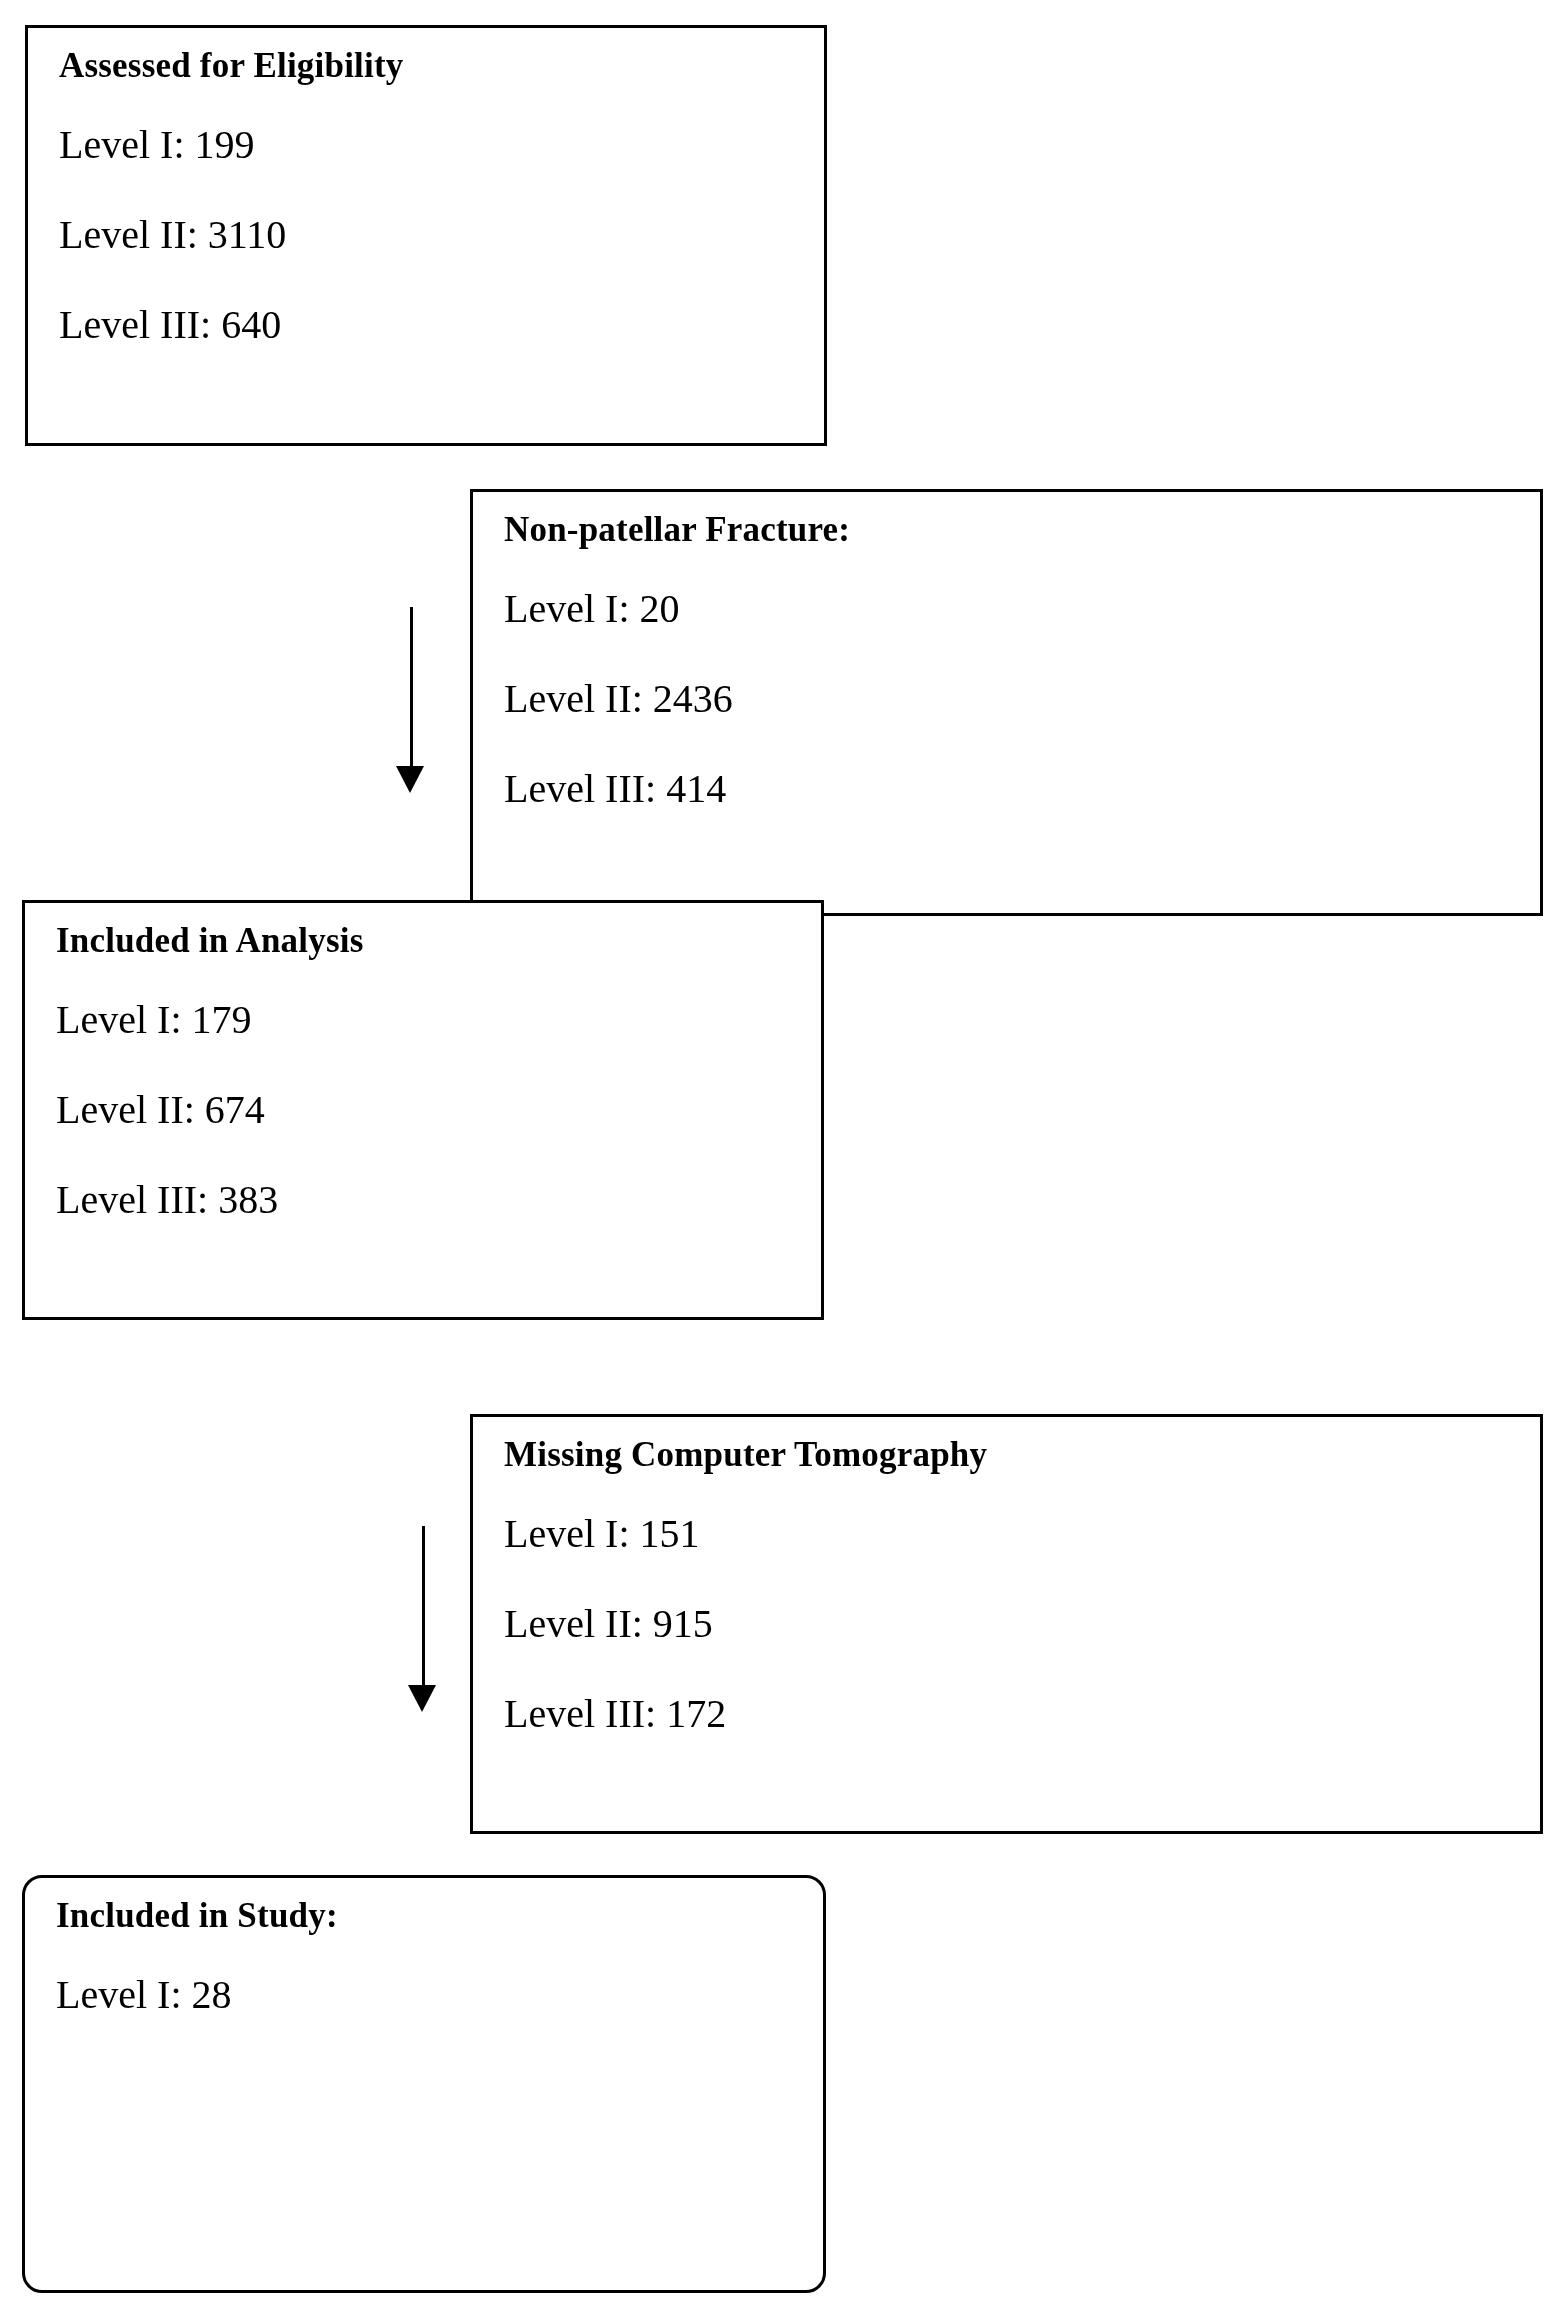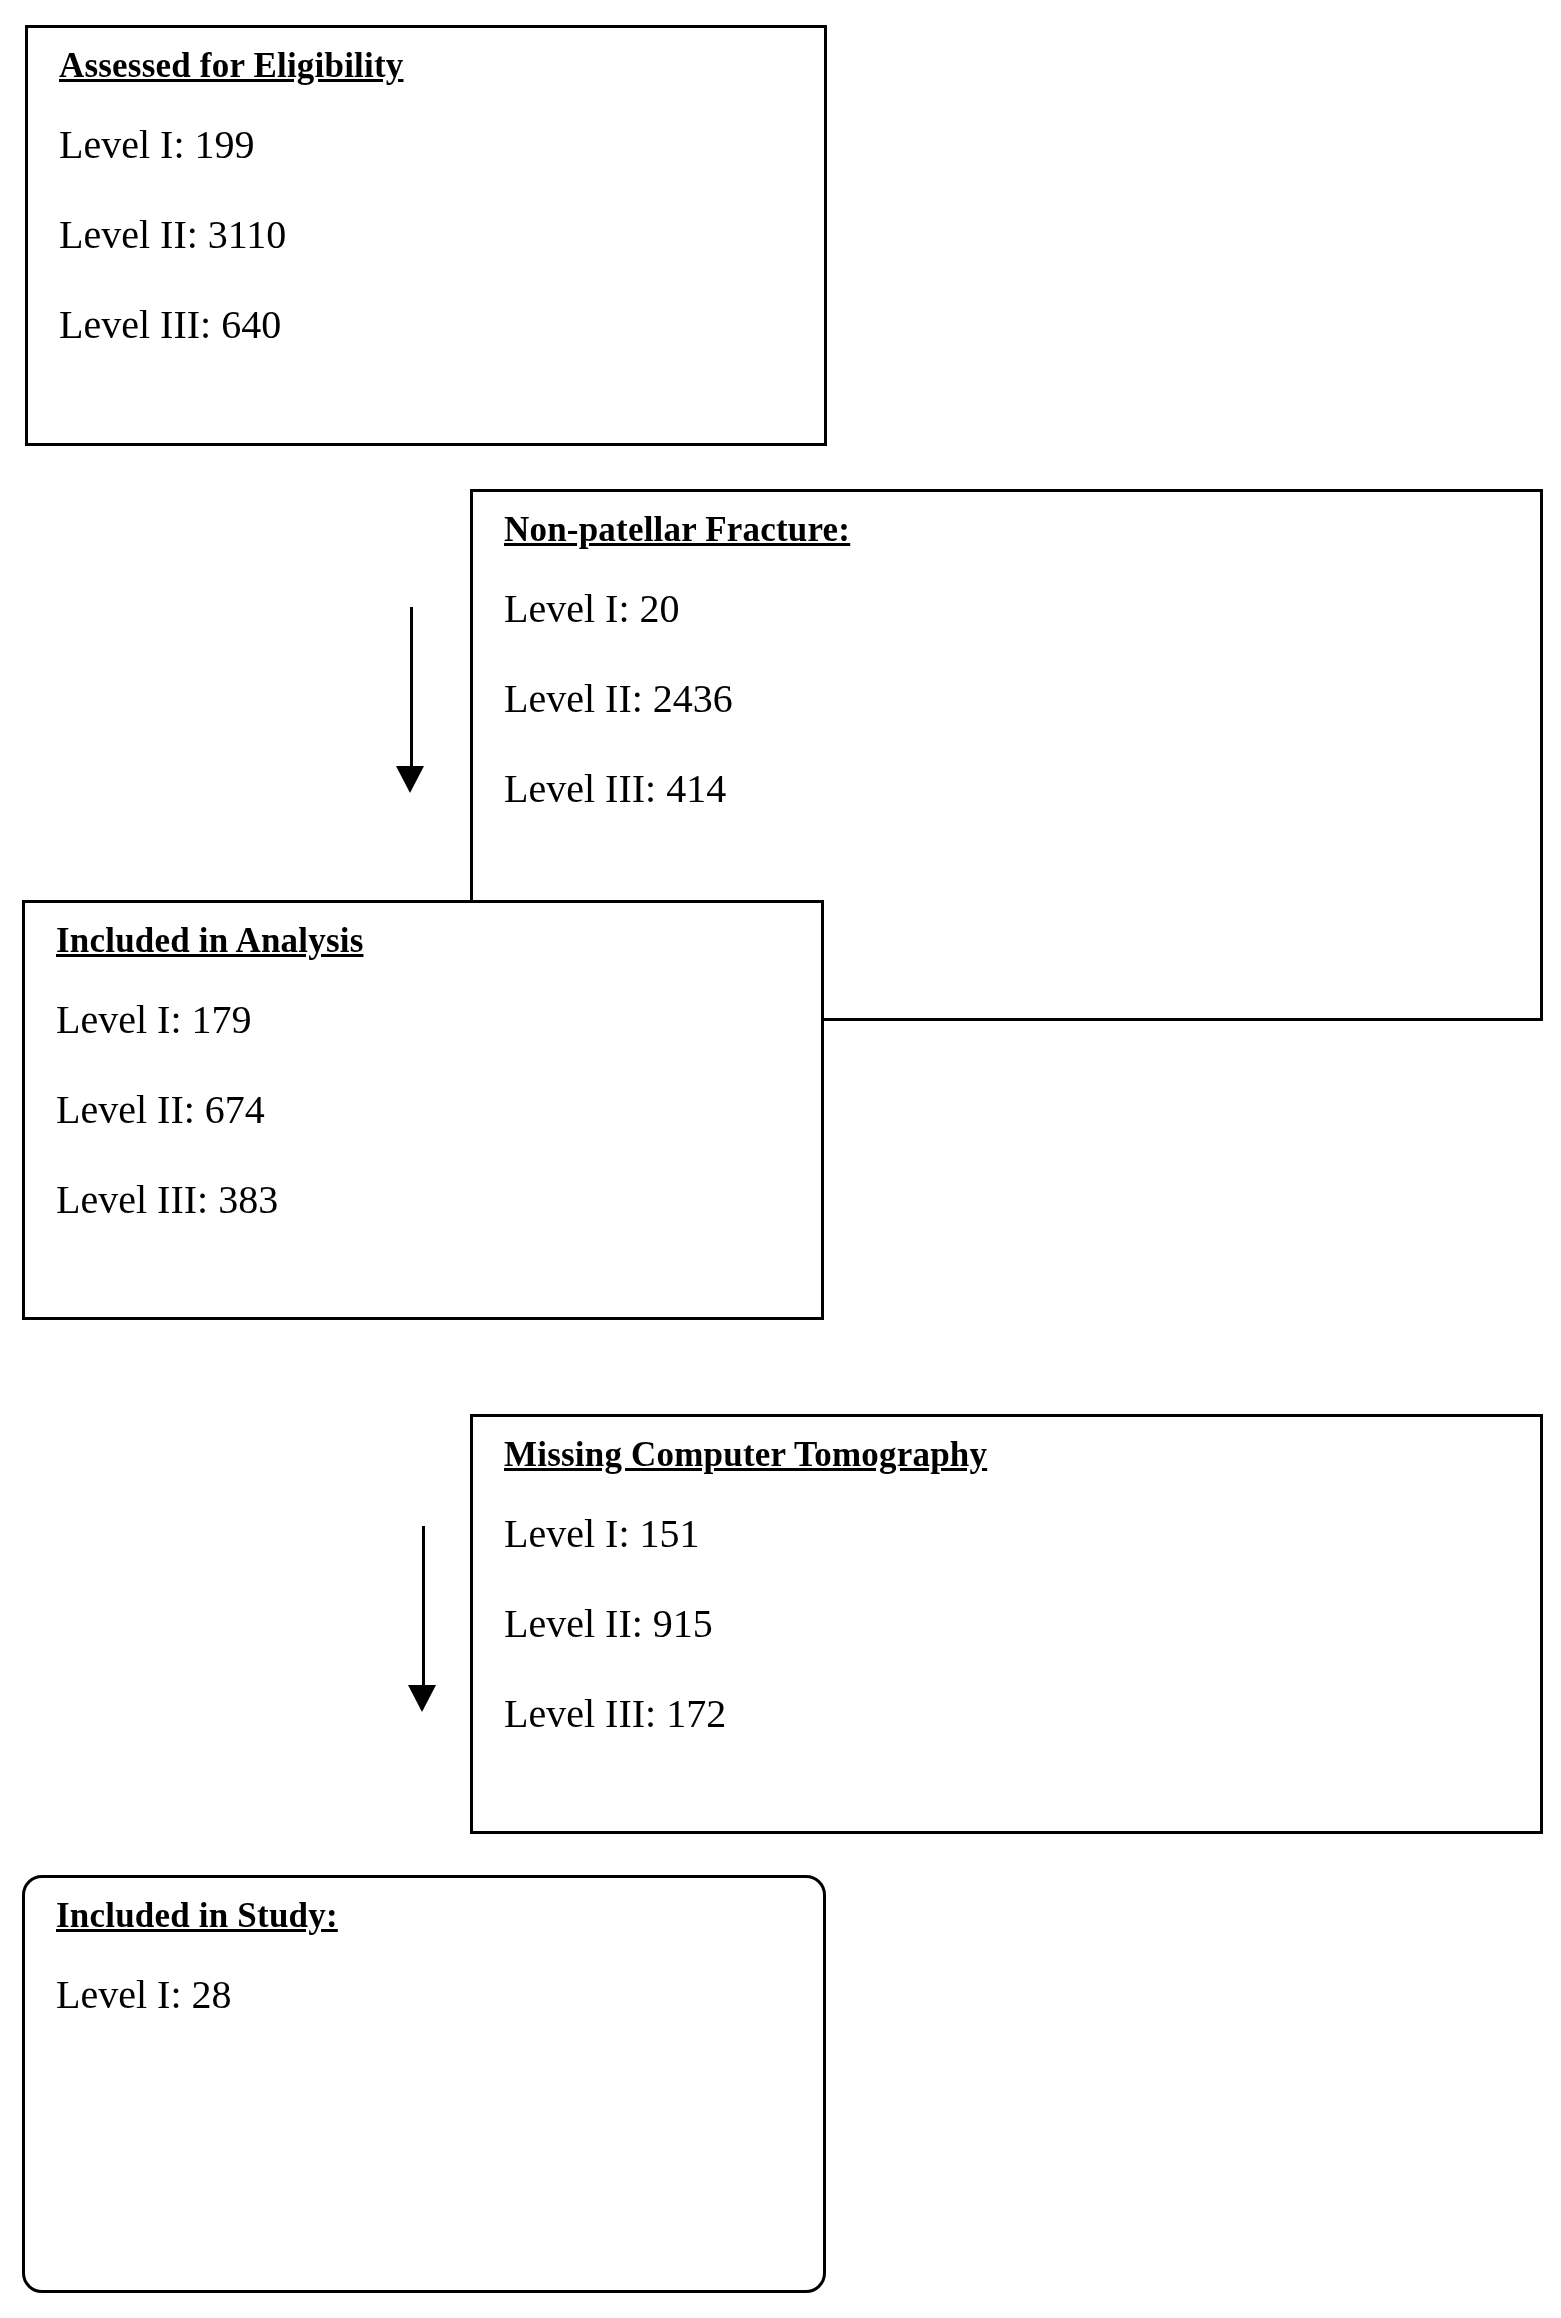--- a/index.html
+++ b/index.html
@@ -30,21 +30,20 @@
     left: 31px;
     top: 20px;
     right: 15.4px;
   }
   .box-title {
     font-weight: bold;
     font-size: 35px;
     line-height: 1.0;
     letter-spacing: 0.2px;
     white-space: nowrap;
-    text-decoration: underline;
   }
   .box-lines {
     margin-top: 42px;
   }
   .box-line {
     font-weight: normal;
     font-size: 40px;
     line-height: 1.0;
     margin-bottom: 50px;
     white-space: nowrap;
@@ -70,21 +69,21 @@
     width: 0;
     height: 0;
     margin-left: -14.6px;
     border-left: 14.6px solid transparent;
     border-right: 14.6px solid transparent;
     border-top: 27px solid #000000;
   }
 
   
   #box-assessed     { left: 25px;  top: 25.4px;   width: 802px; height: 421px; }
-  #box-nonpatellar  { left: 470px; top: 489px;  width: 1073px; height: 532px; }
+  #box-nonpatellar  { left: 470px; top: 489px;  width: 1073px; height: 427px; }
   #box-analysis     { left: 22px;  top: 900px; width: 802px; height: 420px; }
   #box-missing-ct   { left: 470px; top: 1414px; width: 1073px; height: 420px; }
   #box-study        { left: 22px;  top: 1875px; width: 804px; height: 418px; border-radius: 20px; }
 
   #arrow-1 { left: 380px; top: 607px;  width: 62px; height: 186px; }
   #arrow-2 { left: 392px; top: 1526px; width: 62px; height: 186px; }
   #arrow-1 .arrow-shaft { height: 159px; }
   #arrow-2 .arrow-shaft { height: 159px; }
 </style>
 </head>

